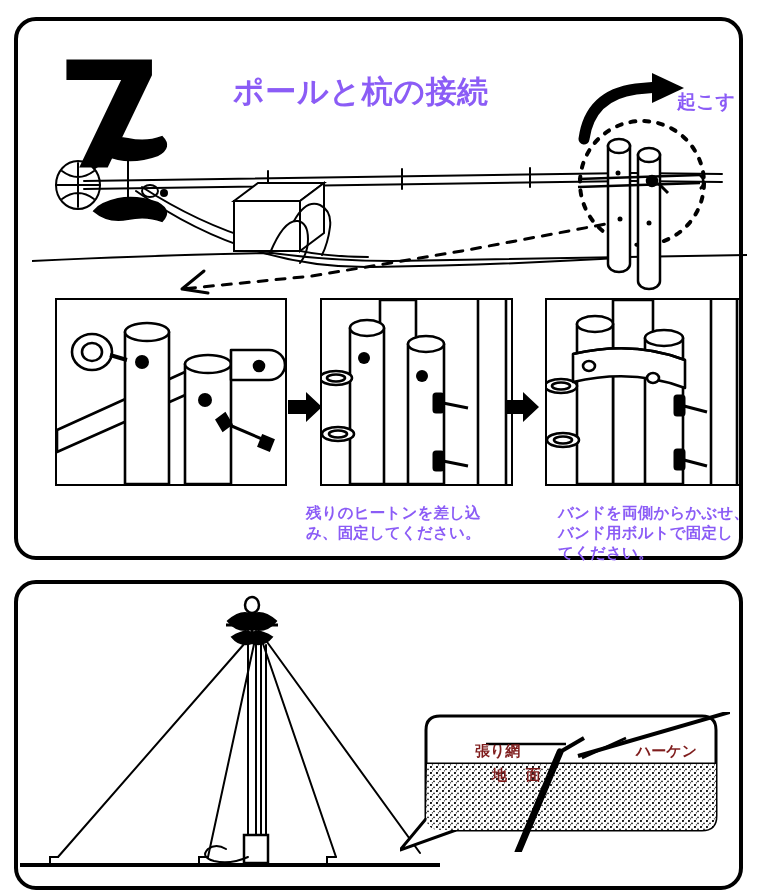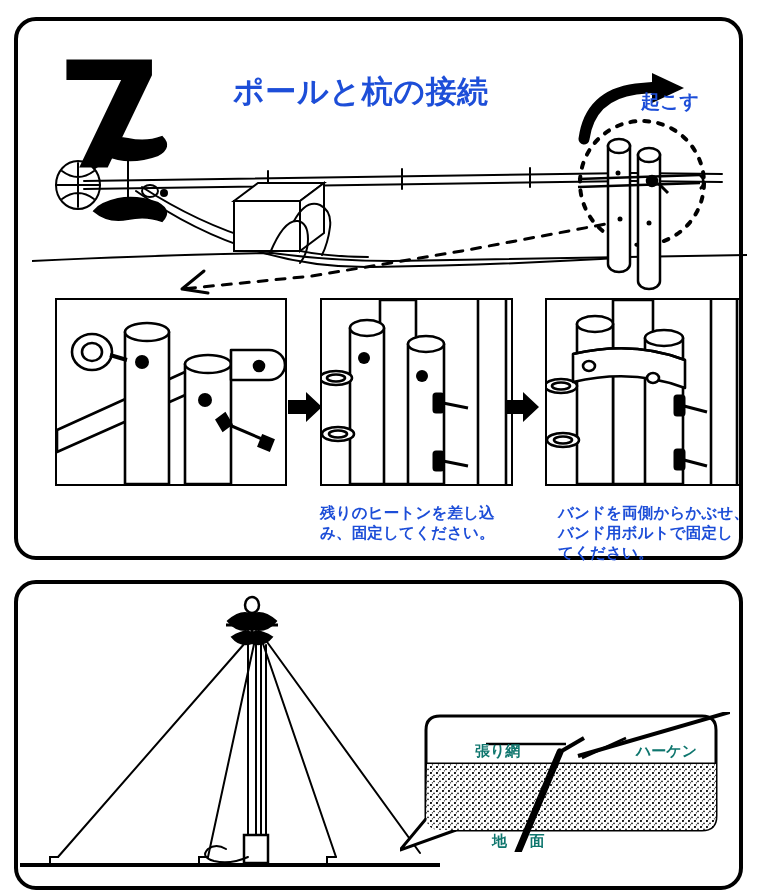--- a/index.html
+++ b/index.html
@@ -32,48 +32,49 @@
     position: absolute;
     font-family: "DejaVu Sans", "Liberation Sans", sans-serif;
     font-weight: bold;
     color: #000;
     line-height: 1;
     letter-spacing: -0.03em;
   }
   #step-number-7 { left: 38px; top: 22px;  font-size: 132px; transform: scaleX(1.18) scaleY(1.12); transform-origin: left top; }
 
   
-  .jp { font-family: "DejaVu Sans", "Liberation Sans", sans-serif; color:#1d4ed8; }
+  .jp { font-family: "DejaVu Sans", "Liberation Sans", sans-serif; color:#8b5cf6; }
   .panel-title {
     position: absolute;
     font-weight: bold;
     font-size: 31px;
     letter-spacing: 0.02em;
     white-space: nowrap;
   }
   #title-7 { left: 215px; top: 50px; }
 
   .arrow-label {
     position: absolute;
     font-weight: bold;
     font-size: 19px;
     white-space: nowrap;
+    margin-left: 36px;
   }
   #label-okosu { left: 623px; top: 68px; }
 
   .caption {
     position: absolute;
     font-weight: bold;
     font-size: 15.5px;
     line-height: 1.30;
     letter-spacing: 0.01em;
     white-space: pre-line;
   }
   #caption-1 { left: 36px;  top: 482px; width: 252px; }
-  #caption-2 { left: 302px; top: 482px; width: 212px; }
+  #caption-2 { left: 288px; top: 482px; width: 212px; }
   #caption-3 { left: 540px; top: 482px; width: 218px; }
 
   
   .subpanel {
     position: absolute;
     border: 2.5px solid #000;
     background: #fff;
     overflow: hidden;
   }
   #subpanel-1 { left: 37px;  top: 277px; width: 232px; height: 188px; }
@@ -92,25 +93,25 @@
   #art-sub3   { left: 0;     top: 0;     }
   #art-mast   { left: 20px;  top: 595px; }
   #art-callout{ left: 400px; top: 712px; }
 
   
   .callout-label {
     position: absolute;
     font-weight: bold;
     font-size: 15px;
     white-space: nowrap;
-    color: #0f766e;
+    color: #7f1d1d;
   }
   #label-harinami  { left: 475px; top: 742px; }
   #label-haken     { left: 636px; top: 742px; }
-  #label-jimen     { left: 492px; top: 832px; letter-spacing: 0.45em; font-family: Liberation Mono, monospace; }
+  #label-jimen     { left: 492px; top: 766px; letter-spacing: 0.45em; }
 </style>
 </head>
 <body>
 
 <div id="page">
 
   <div class="panel" id="panel-7">
 
     <svg class="art" id="art-main" width="715" height="185" viewBox="0 0 715 185">
       <g fill="none" stroke="#000" stroke-width="2" stroke-linecap="round">

